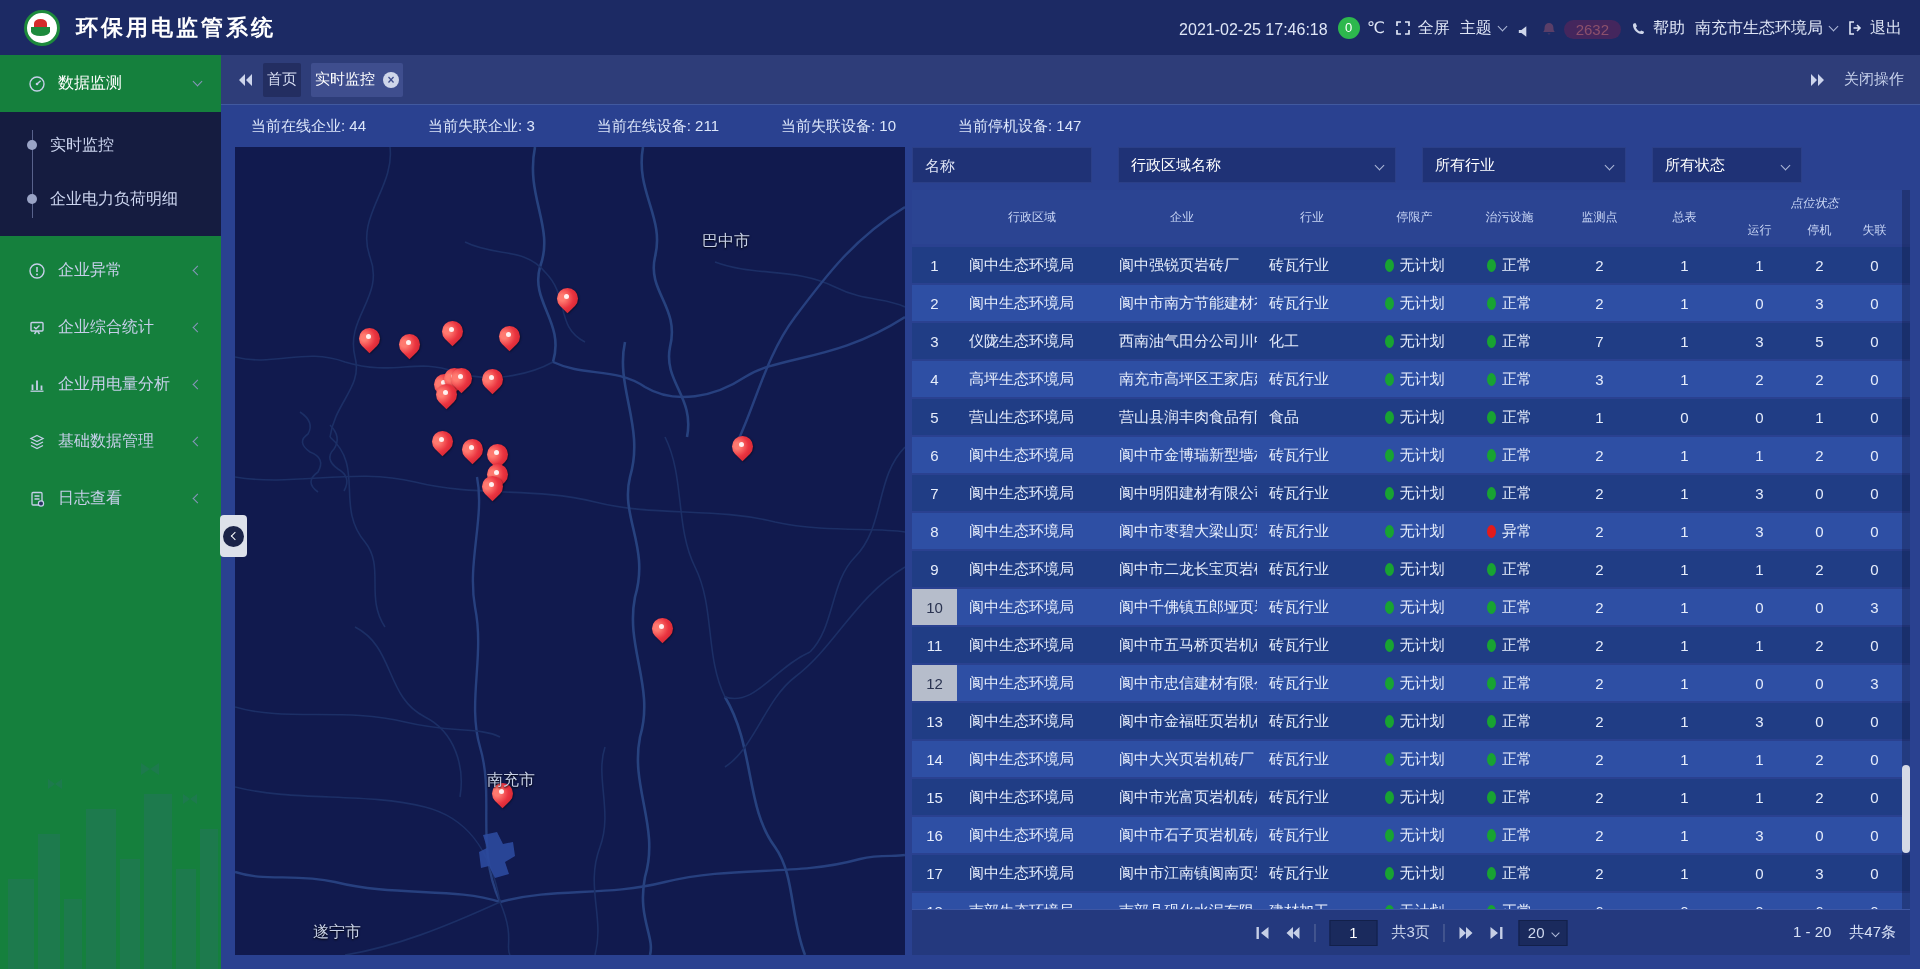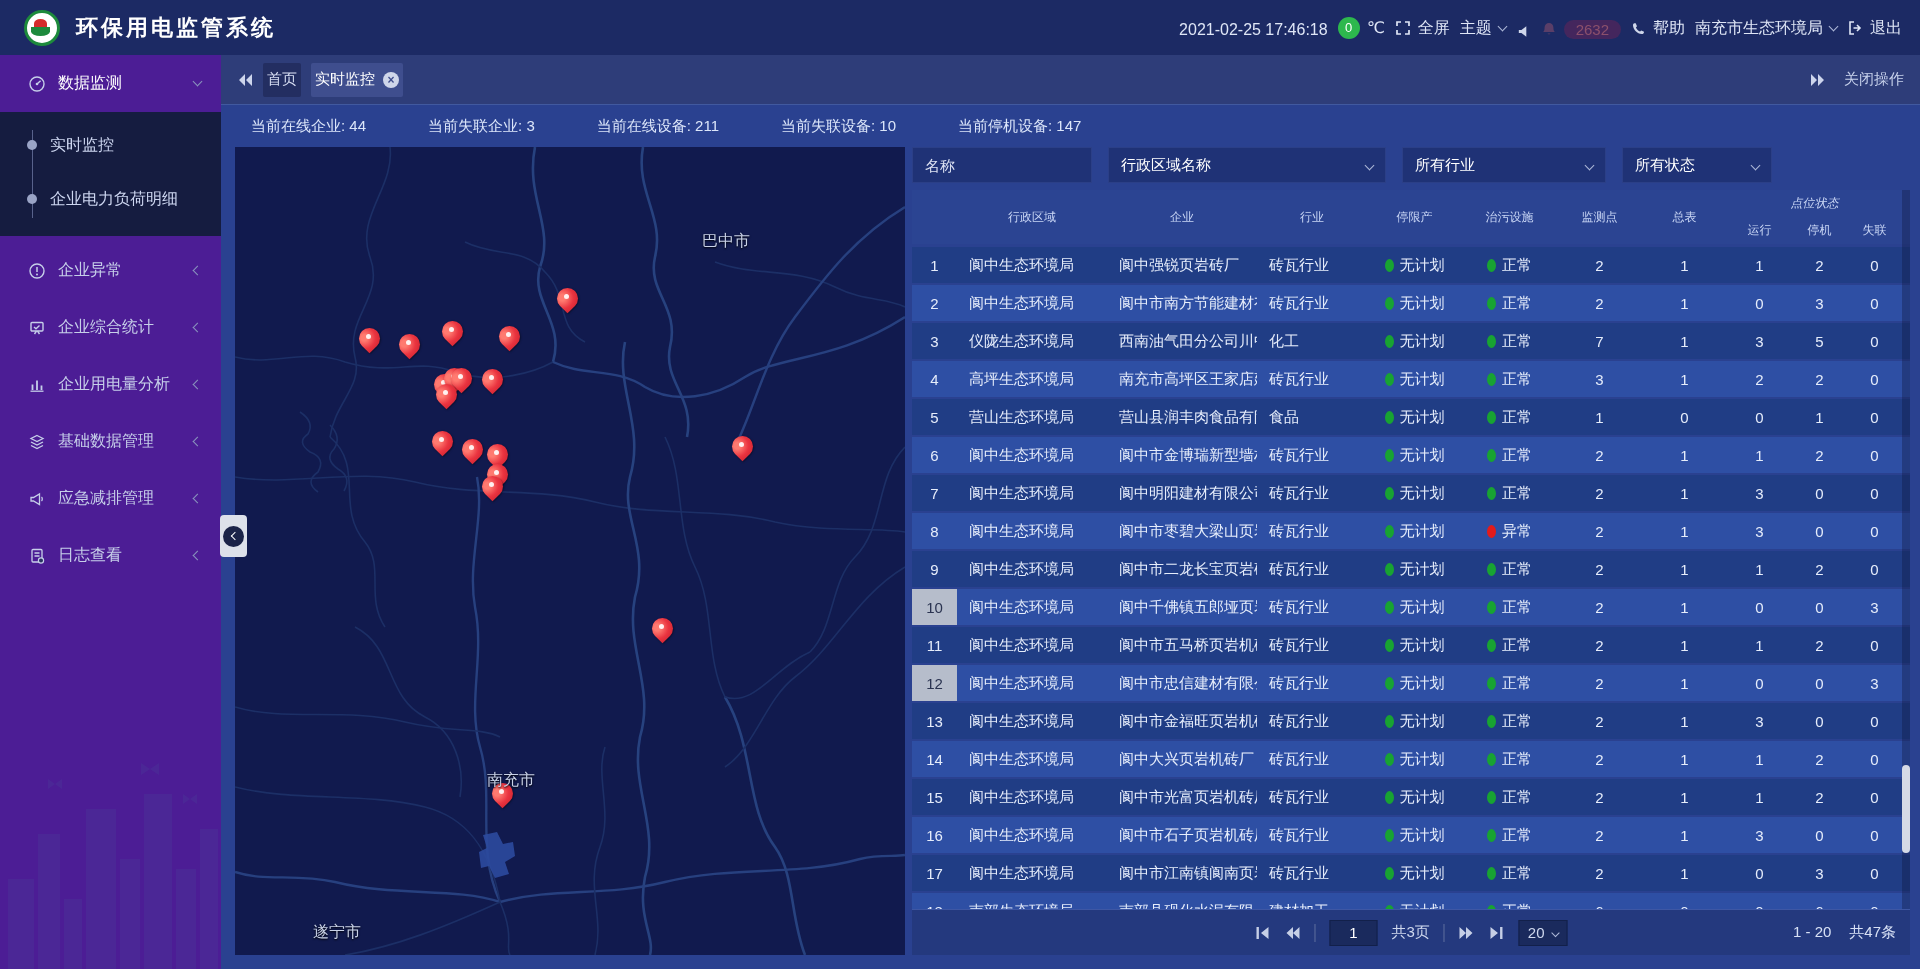--- a/index.html
+++ b/index.html
@@ -16,21 +16,21 @@
   .hitem { display:flex; align-items:center; gap:7px; white-space:nowrap; }
   .temp-badge { width:22px; height:22px; border-radius:50%; background:#2db84d; color:#fff; font-size:13px; display:flex; align-items:center; justify-content:center; }
   .chev-down { width:7px; height:7px; border-right:1.5px solid #aeb9d8; border-bottom:1.5px solid #aeb9d8; transform:rotate(45deg); margin-top:-3px; }
   .bell-badge { background:rgba(120,35,85,.55); color:#a85a6e; font-size:15px; padding:1px 12px; border-radius:11px; }
   .dim { opacity:.8; }
 
   
   .main-row { display:flex; height:914px; }
 
   
-  .sidebar { width:221px; background:#4c1d95; position:relative; flex:0 0 auto; overflow:hidden; }
+  .sidebar { width:221px; background:#15803d; position:relative; flex:0 0 auto; overflow:hidden; }
   .menu-item { height:57px; display:flex; align-items:center; padding:0 20px 0 28px; color:#c6cfe9; font-size:16px; cursor:pointer; }
   .menu-item .mi-label { margin-left:12px; }
   .menu-item .mi-chev { margin-left:auto; }
   .chev-left { width:7px; height:7px; border-right:1.5px solid #8a95bd; border-bottom:1.5px solid #8a95bd; transform:rotate(135deg); }
   .chev-open { width:7px; height:7px; border-right:1.5px solid #8a95bd; border-bottom:1.5px solid #8a95bd; transform:rotate(45deg); margin-top:-4px;}
   .menu-item.active { color:#fff; }
   .submenu { background:#151c40; padding:6px 0 10px 0; position:relative; margin-bottom:6px;}
   .submenu::before { content:""; position:absolute; left:32px; top:18px; bottom:18px; width:1px; background:#58628c; }
   .sub-item { height:54px; display:flex; align-items:center; padding-left:50px; font-size:16px; color:#cdd6f0; position:relative; cursor:pointer; }
   .sub-item::before { content:""; position:absolute; left:27px; width:10px; height:10px; border-radius:50%; background:#9aa4c6; }
@@ -61,21 +61,21 @@
   .pin::before { content:""; position:absolute; left:4px; top:1px; width:21px; height:21px;
     background:radial-gradient(circle at 35% 30%, #ff7a70 0 16%, #ea3440 55%, #c81e2a 100%);
     border-radius:50% 50% 50% 0; transform:rotate(-45deg); box-shadow:0 1px 2px rgba(0,0,0,.5); }
   .pin::after { content:""; position:absolute; left:11px; top:7px; width:5px; height:5px; background:rgba(255,255,255,.9); border-radius:50%; }
   .map-collapse { position:absolute; left:-15px; top:368px; width:27px; height:42px; background:#dde1ea; border-radius:4px; display:flex; align-items:center; justify-content:center; cursor:pointer; z-index:5; }
   .map-collapse .cc { width:21px; height:21px; border-radius:50%; background:#1b2348; display:flex; align-items:center; justify-content:center; }
   .map-collapse .cc span { width:6px; height:6px; border-right:1.6px solid #fff; border-bottom:1.6px solid #fff; transform:rotate(135deg); margin-left:2px; }
 
   
   .right-panel { flex:1; margin-left:7px; display:flex; flex-direction:column; min-width:0; }
-  .filter-row { height:36px; display:flex; gap:16px; margin:0 0 7px 0; flex:0 0 auto; }
+  .filter-row { height:36px; display:flex; gap:26px; margin:0 0 7px 0; flex:0 0 auto; }
   .f-input, .f-select { background:#1f3276; border:1px solid #2b3f87; color:#fff; font-size:15px; height:36px; padding:0 12px; display:flex; align-items:center; }
   input.f-input { width:180px; }
   input.f-input::placeholder { color:#e8edfa; opacity:.95; }
   .f-select { justify-content:space-between; cursor:pointer; }
   .f-select .chev-open { margin:0; border-color:#aeb9d8; }
   .sel-region { width:278px; } .sel-industry { width:204px; } .sel-status { width:150px; }
 
   .table-wrap { flex:1; min-height:0; display:flex; flex-direction:column; position:relative; }
   .gridcols { display:grid; grid-template-columns:45px 150px 150px 110px 95px 95px 85px 85px 65px 55px 55px; }
   .thead { background:#2b4492; color:#c9d6f5; font-size:12px; grid-template-rows:27px 27px; height:54px; margin-bottom:3px; flex:0 0 auto; }
@@ -201,28 +201,20 @@
         </svg>
       <span class="mi-label">企业用电量分析</span>
       <span class="mi-chev chev-left"></span>
     </div>
     <div class="menu-item">
       <svg class="micon" viewBox="0 0 18 18">
           <path d="M9 2.5 L15 5.5 9 8.5 3 5.5 Z" stroke="#c6cfe9" stroke-width="1.3" fill="none"></path>
           <path d="M3 9 l6 3 6-3 M3 12.5 l6 3 6-3" stroke="#c6cfe9" stroke-width="1.3" fill="none"></path>
         </svg>
       <span class="mi-label">基础数据管理</span>
-      <span class="mi-chev chev-left"></span>
-    </div>
-    <div class="menu-item">
-      <svg class="micon" viewBox="0 0 18 18">
-          <path d="M3 7.5 v3.5 h2.5 l6 3.5 V4 L5.5 7.5 Z" stroke="#c6cfe9" stroke-width="1.3" fill="none"></path>
-          <path d="M13.5 7 c1 .8 1 3 0 4" stroke="#c6cfe9" stroke-width="1.3" fill="none"></path>
-        </svg>
-      <span class="mi-label">应急减排管理</span>
       <span class="mi-chev chev-left"></span>
     </div>
     <div class="menu-item">
       <svg class="micon" viewBox="0 0 18 18">
           <rect x="4" y="2.5" width="10" height="12.5" rx="1" stroke="#c6cfe9" stroke-width="1.3" fill="none"></rect>
           <path d="M6.5 6 h5 M6.5 9 h5" stroke="#c6cfe9" stroke-width="1.3"></path>
           <circle cx="13" cy="13.5" r="2.6" fill="#293361" stroke="#c6cfe9" stroke-width="1.2"></circle>
         </svg>
       <span class="mi-label">日志查看</span>
       <span class="mi-chev chev-left"></span>

